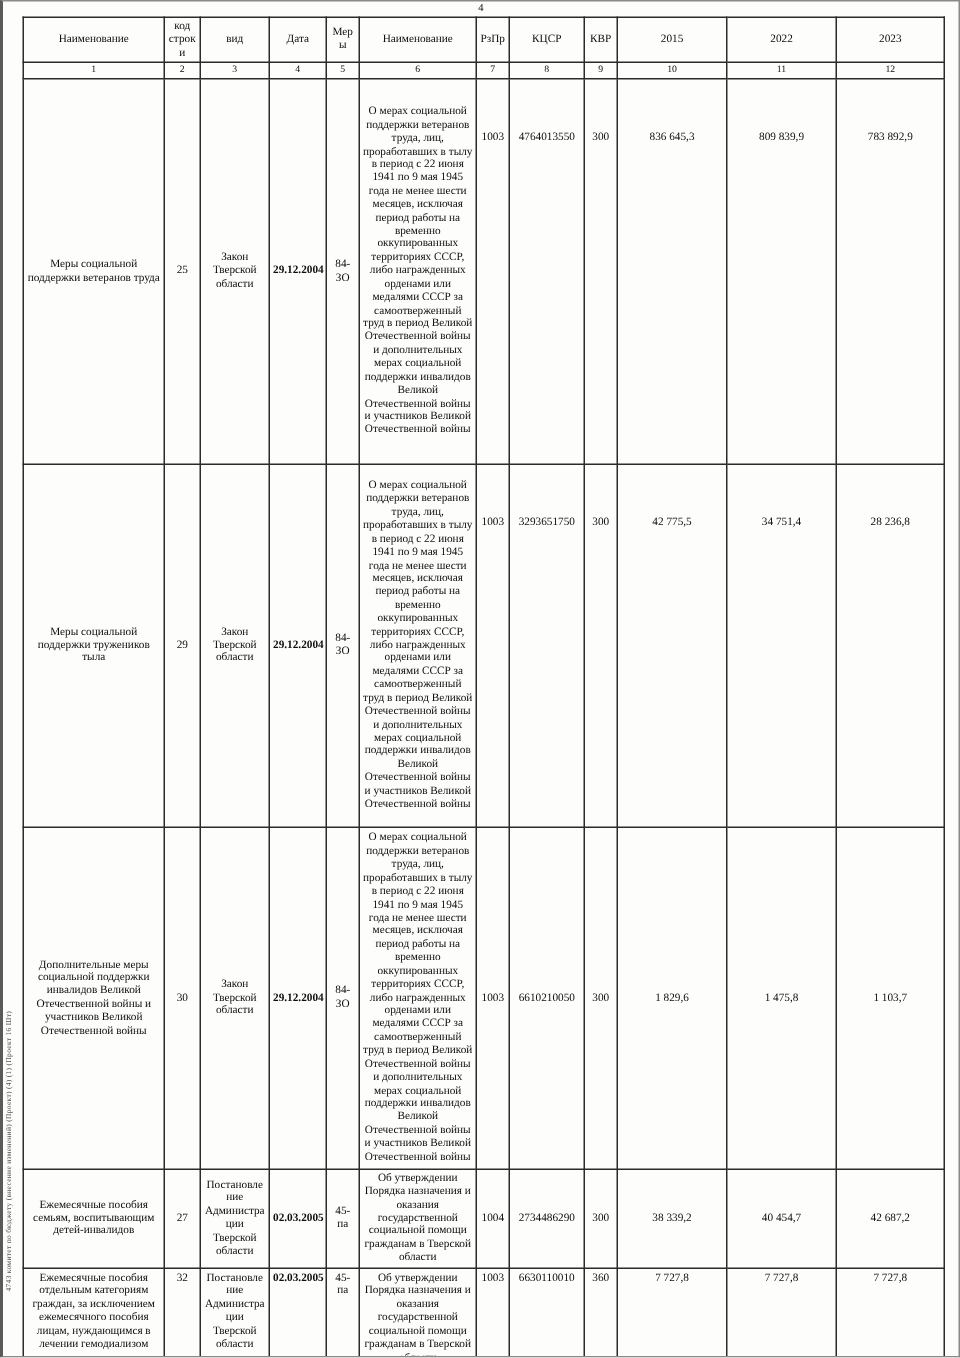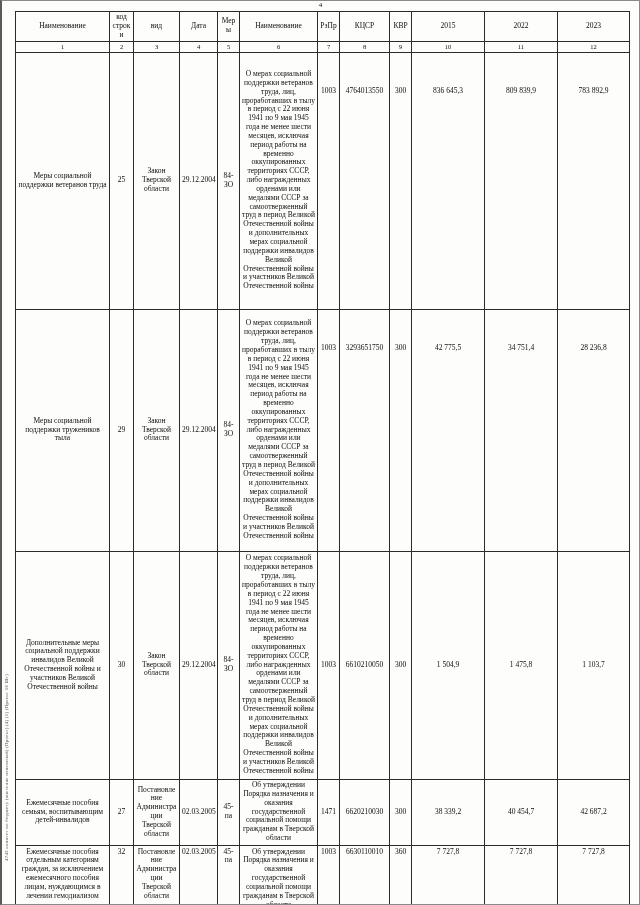--- a/index.html
+++ b/index.html
@@ -61,21 +61,21 @@
   tr.r4 { height: 96px; }
   tr.n td { font-size: 6.5px; padding: 0 1px; }
   td.name { text-align: left; padding: 1px 3px; }
   td.law  {
     text-align: justify;
     vertical-align: top;
     padding: 2px 3px;
     font-size: 8px;
     line-height: 1.2;
   }
-  td.dt { font-size: 6.8px; white-space: nowrap; }
+  td.dt { font-size: 6.8px; white-space: nowrap; font-weight: bold; }
   tr.vt td.c { vertical-align: top; padding-top: 34px; }
   tr.r4 td { vertical-align: top; padding-top: 2px; }
 </style>
 </head>
 <body>
 
 <div class="page">
   <div class="page-number">4</div>
   <div class="margin-note">4743 комитет по бюджету (внесение изменений) (Проект) (4) (1) (Проект 16 Шт)</div>
 
@@ -160,34 +160,34 @@
     <tr class="r2">
       <td class="name">Дополнительные меры социальной поддержки инвалидов Великой Отечественной войны и участников Великой Отечественной войны</td>
       <td>30</td>
       <td>Закон Тверской области</td>
       <td class="dt">29.12.2004</td>
       <td>84-ЗО</td>
       <td class="law">О мерах социальной поддержки ветеранов труда, лиц, проработавших в тылу в период с 22 июня 1941 по 9 мая 1945 года не менее шести месяцев, исключая период работы на временно оккупированных территориях СССР, либо награжденных орденами или медалями СССР за самоотверженный труд в период Великой Отечественной войны и дополнительных мерах социальной поддержки инвалидов Великой Отечественной войны и участников Великой Отечественной войны</td>
       <td class="c">1003</td>
       <td class="c">6610210050</td>
       <td class="c">300</td>
-      <td class="c">1 504,9</td>
+      <td class="c">1 829,6</td>
       <td class="c">1 475,8</td>
       <td class="c">1 103,7</td>
     </tr>
 
     <tr class="r3">
       <td class="name">Ежемесячные пособия семьям, воспитывающим детей-инвалидов</td>
       <td>27</td>
       <td>Постановление Администрации Тверской области</td>
       <td class="dt">02.03.2005</td>
       <td>45-па</td>
       <td class="law">Об утверждении Порядка назначения и оказания государственной социальной помощи гражданам в Тверской области</td>
-      <td class="c">1471</td>
-      <td class="c">6620210030</td>
+      <td class="c">1004</td>
+      <td class="c">2734486290</td>
       <td class="c">300</td>
       <td class="c">38 339,2</td>
       <td class="c">40 454,7</td>
       <td class="c">42 687,2</td>
     </tr>
 
     <tr class="r4">
       <td class="name">Ежемесячные пособия отдельным категориям граждан, за исключением ежемесячного пособия лицам, нуждающимся в лечении гемодиализом</td>
       <td>32</td>
       <td>Постановление Администрации Тверской области</td>

